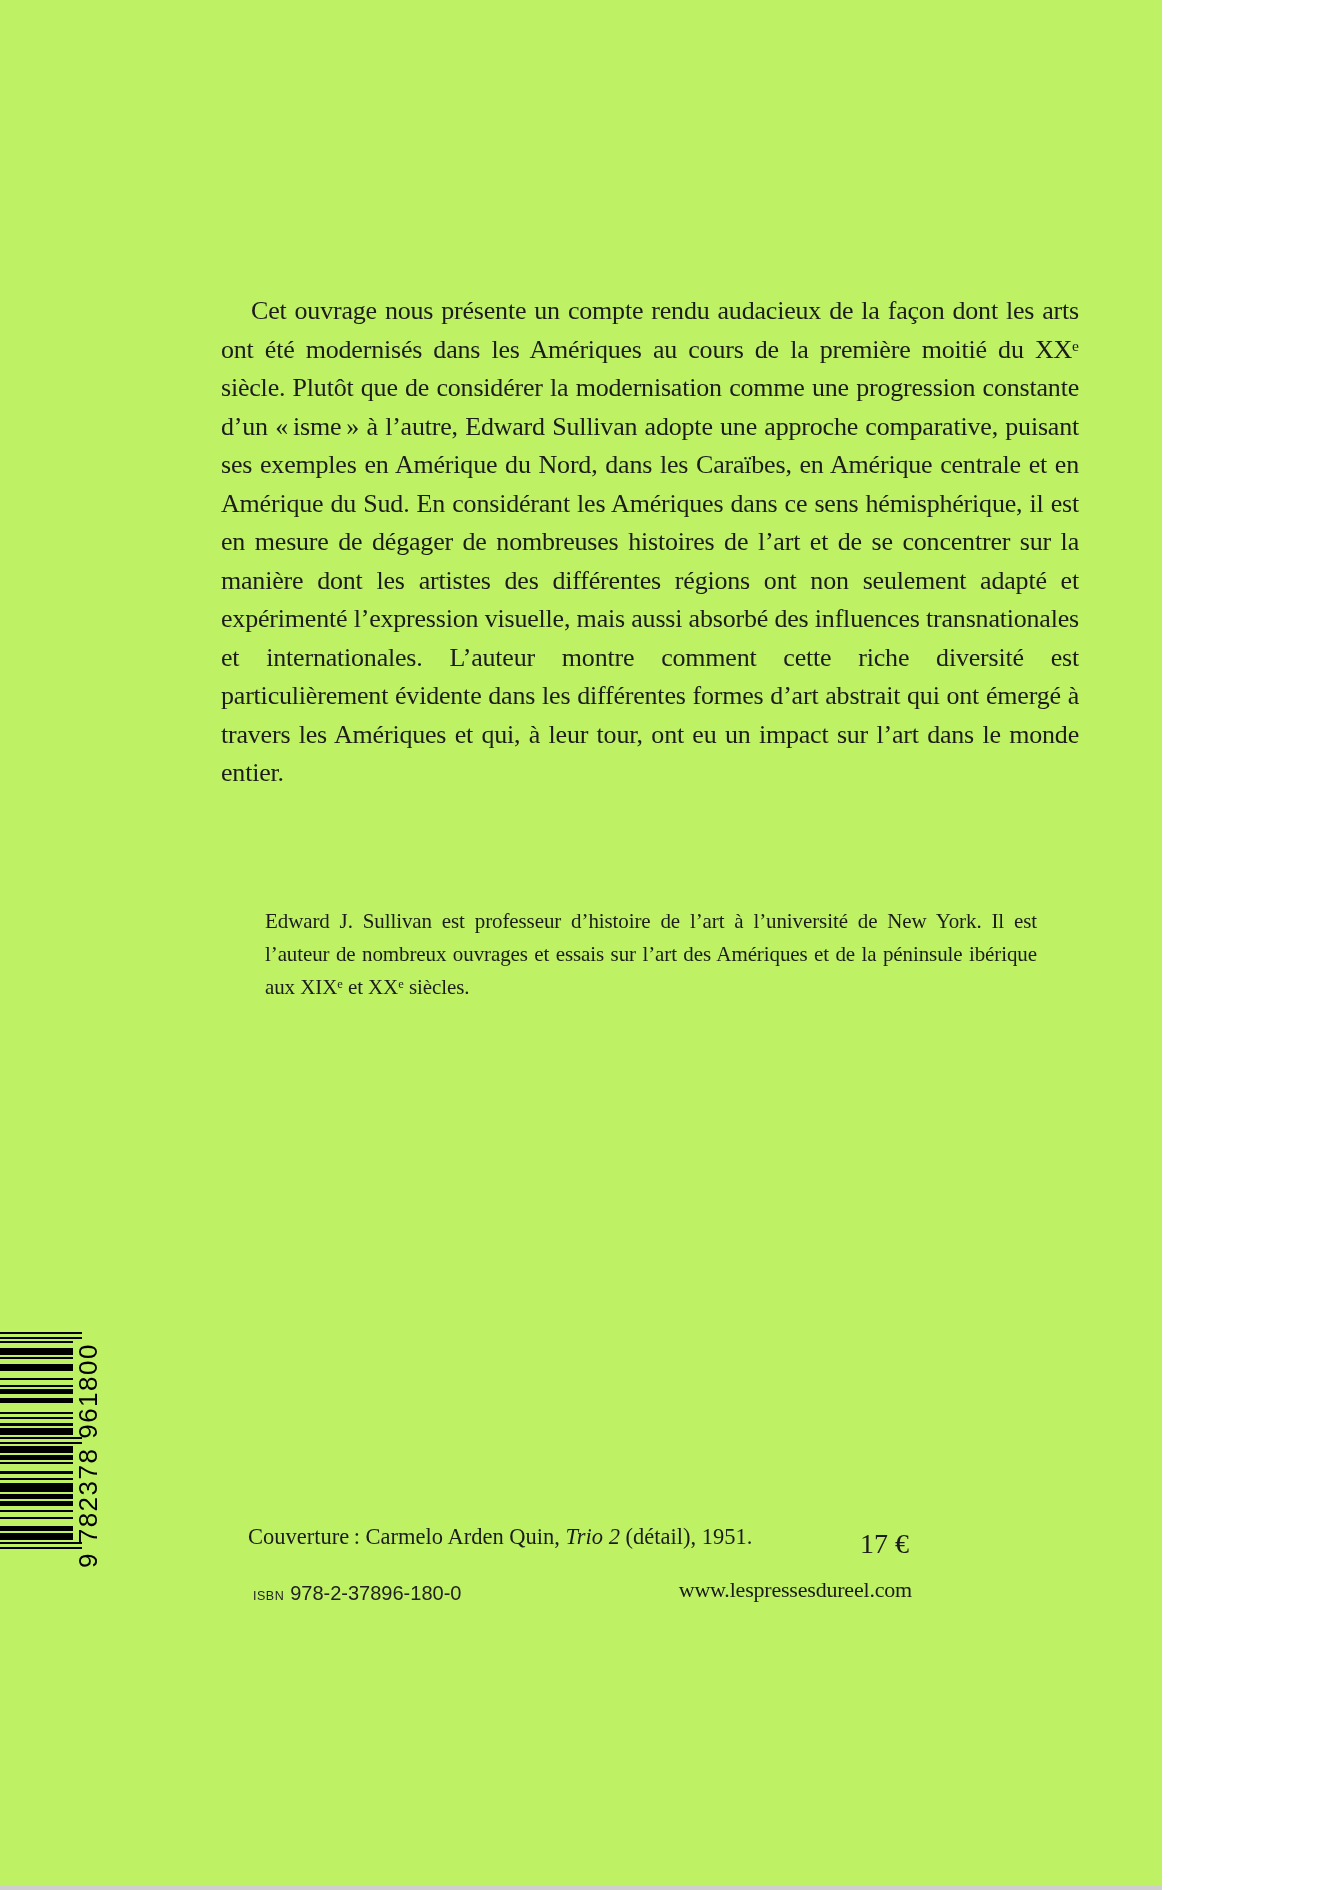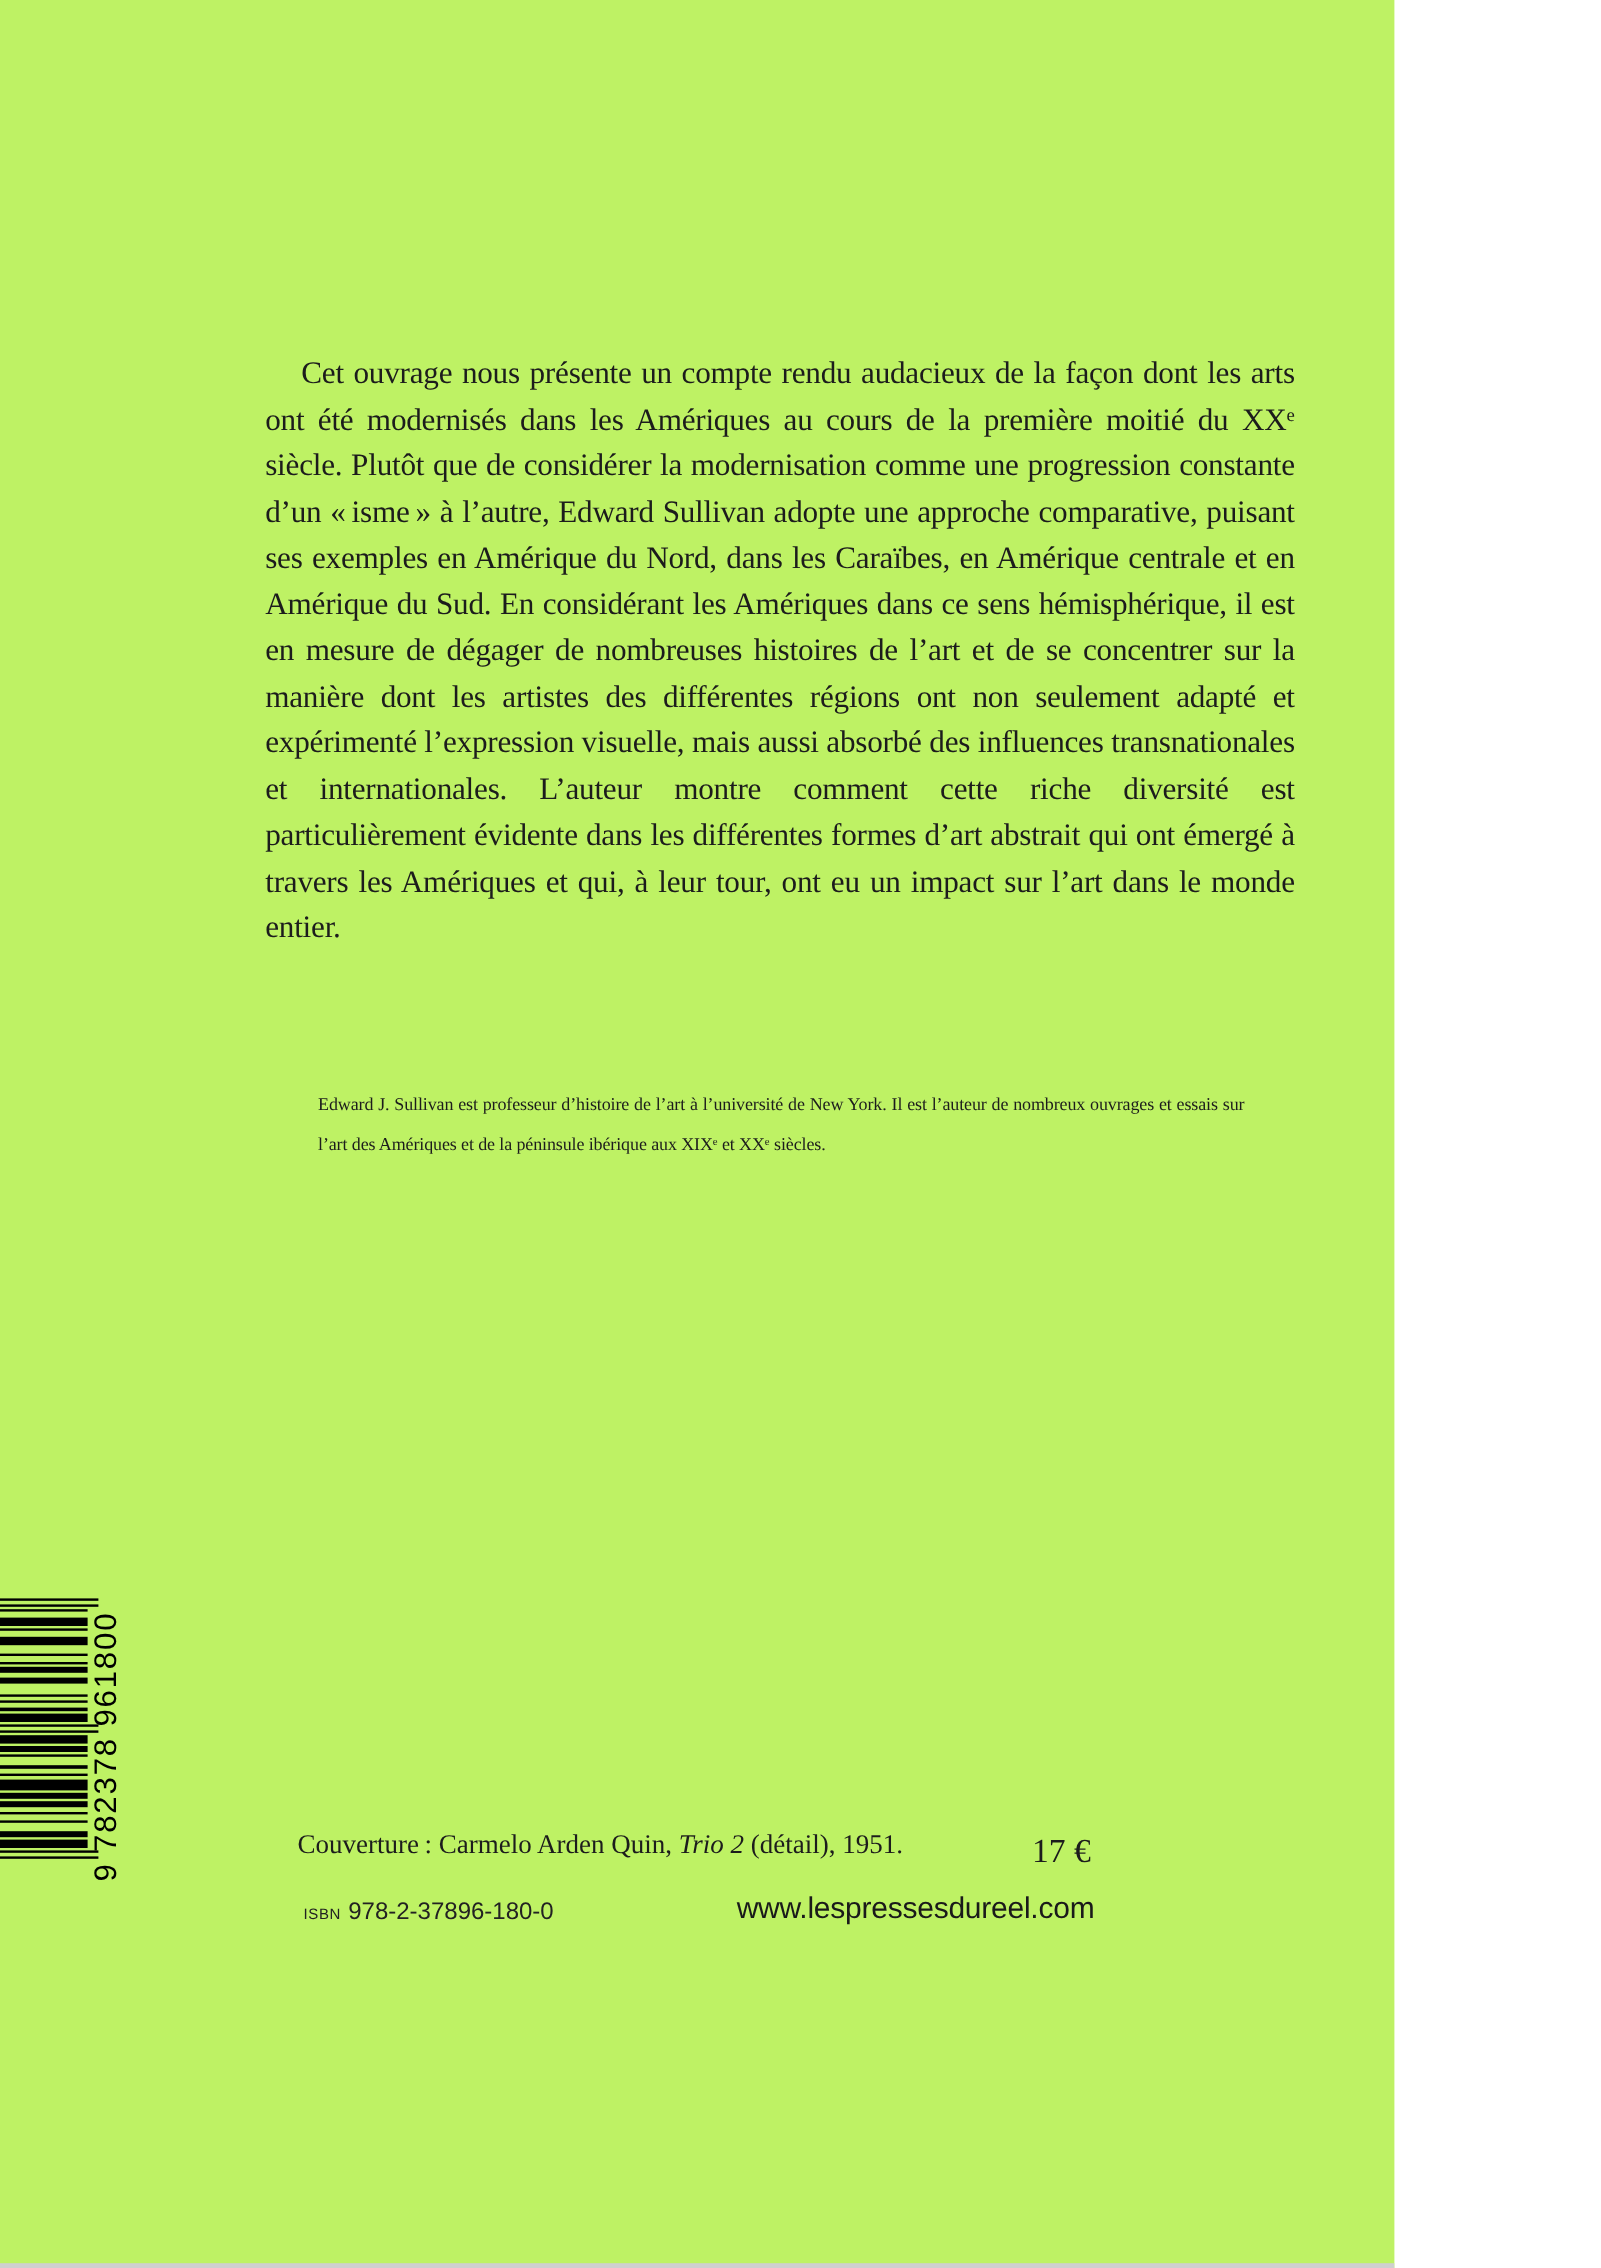--- a/index.html
+++ b/index.html
@@ -18,21 +18,21 @@
     font-size:26px;line-height:38.5px;letter-spacing:-0.2px;
     text-align:justify;text-indent:30px;
   }
   .blurb sup, .bio sup{
     font-size:0.6em;line-height:0;vertical-align:0.45em;letter-spacing:0;
   }
   
   .bio{
     position:absolute;left:265px;top:905px;width:772px;
     margin:0;
-    font-size:15px;line-height:33px;letter-spacing:-0.1px;
+    font-size:21px;line-height:33px;letter-spacing:-0.1px;
     text-align:justify;
   }
   
   .barcode{
     position:absolute;left:0;top:1332px;width:112px;height:250px;
   }
   .barcode-bars{
     position:absolute;left:0;top:0;width:82px;height:217px;
   }
   .bar{position:absolute;left:0;background:#000000;}
@@ -56,22 +56,22 @@
   }
   .isbn-label{
     font-size:12.5px;letter-spacing:0.5px;margin-right:6px;
   }
   .price{
     position:absolute;right:253px;top:1528px;margin:0;
     font-size:28px;line-height:32px;white-space:nowrap;
   }
   .website{
     position:absolute;right:250px;top:1578px;margin:0;
-    font-family:Liberation Sans, sans-serif;
-    font-size:25px;line-height:24px;letter-spacing:-0.2px;
+    font-family:Liberation Serif, serif;
+    font-size:22px;line-height:24px;letter-spacing:-0.2px;
     white-space:nowrap;color:#1a1a1a;
   }
   .bottom-edge{
     position:absolute;left:0;bottom:0;width:100%;height:4px;
     background:#cfcfcf;
   }
 </style>
 </head>
 <body>
 

